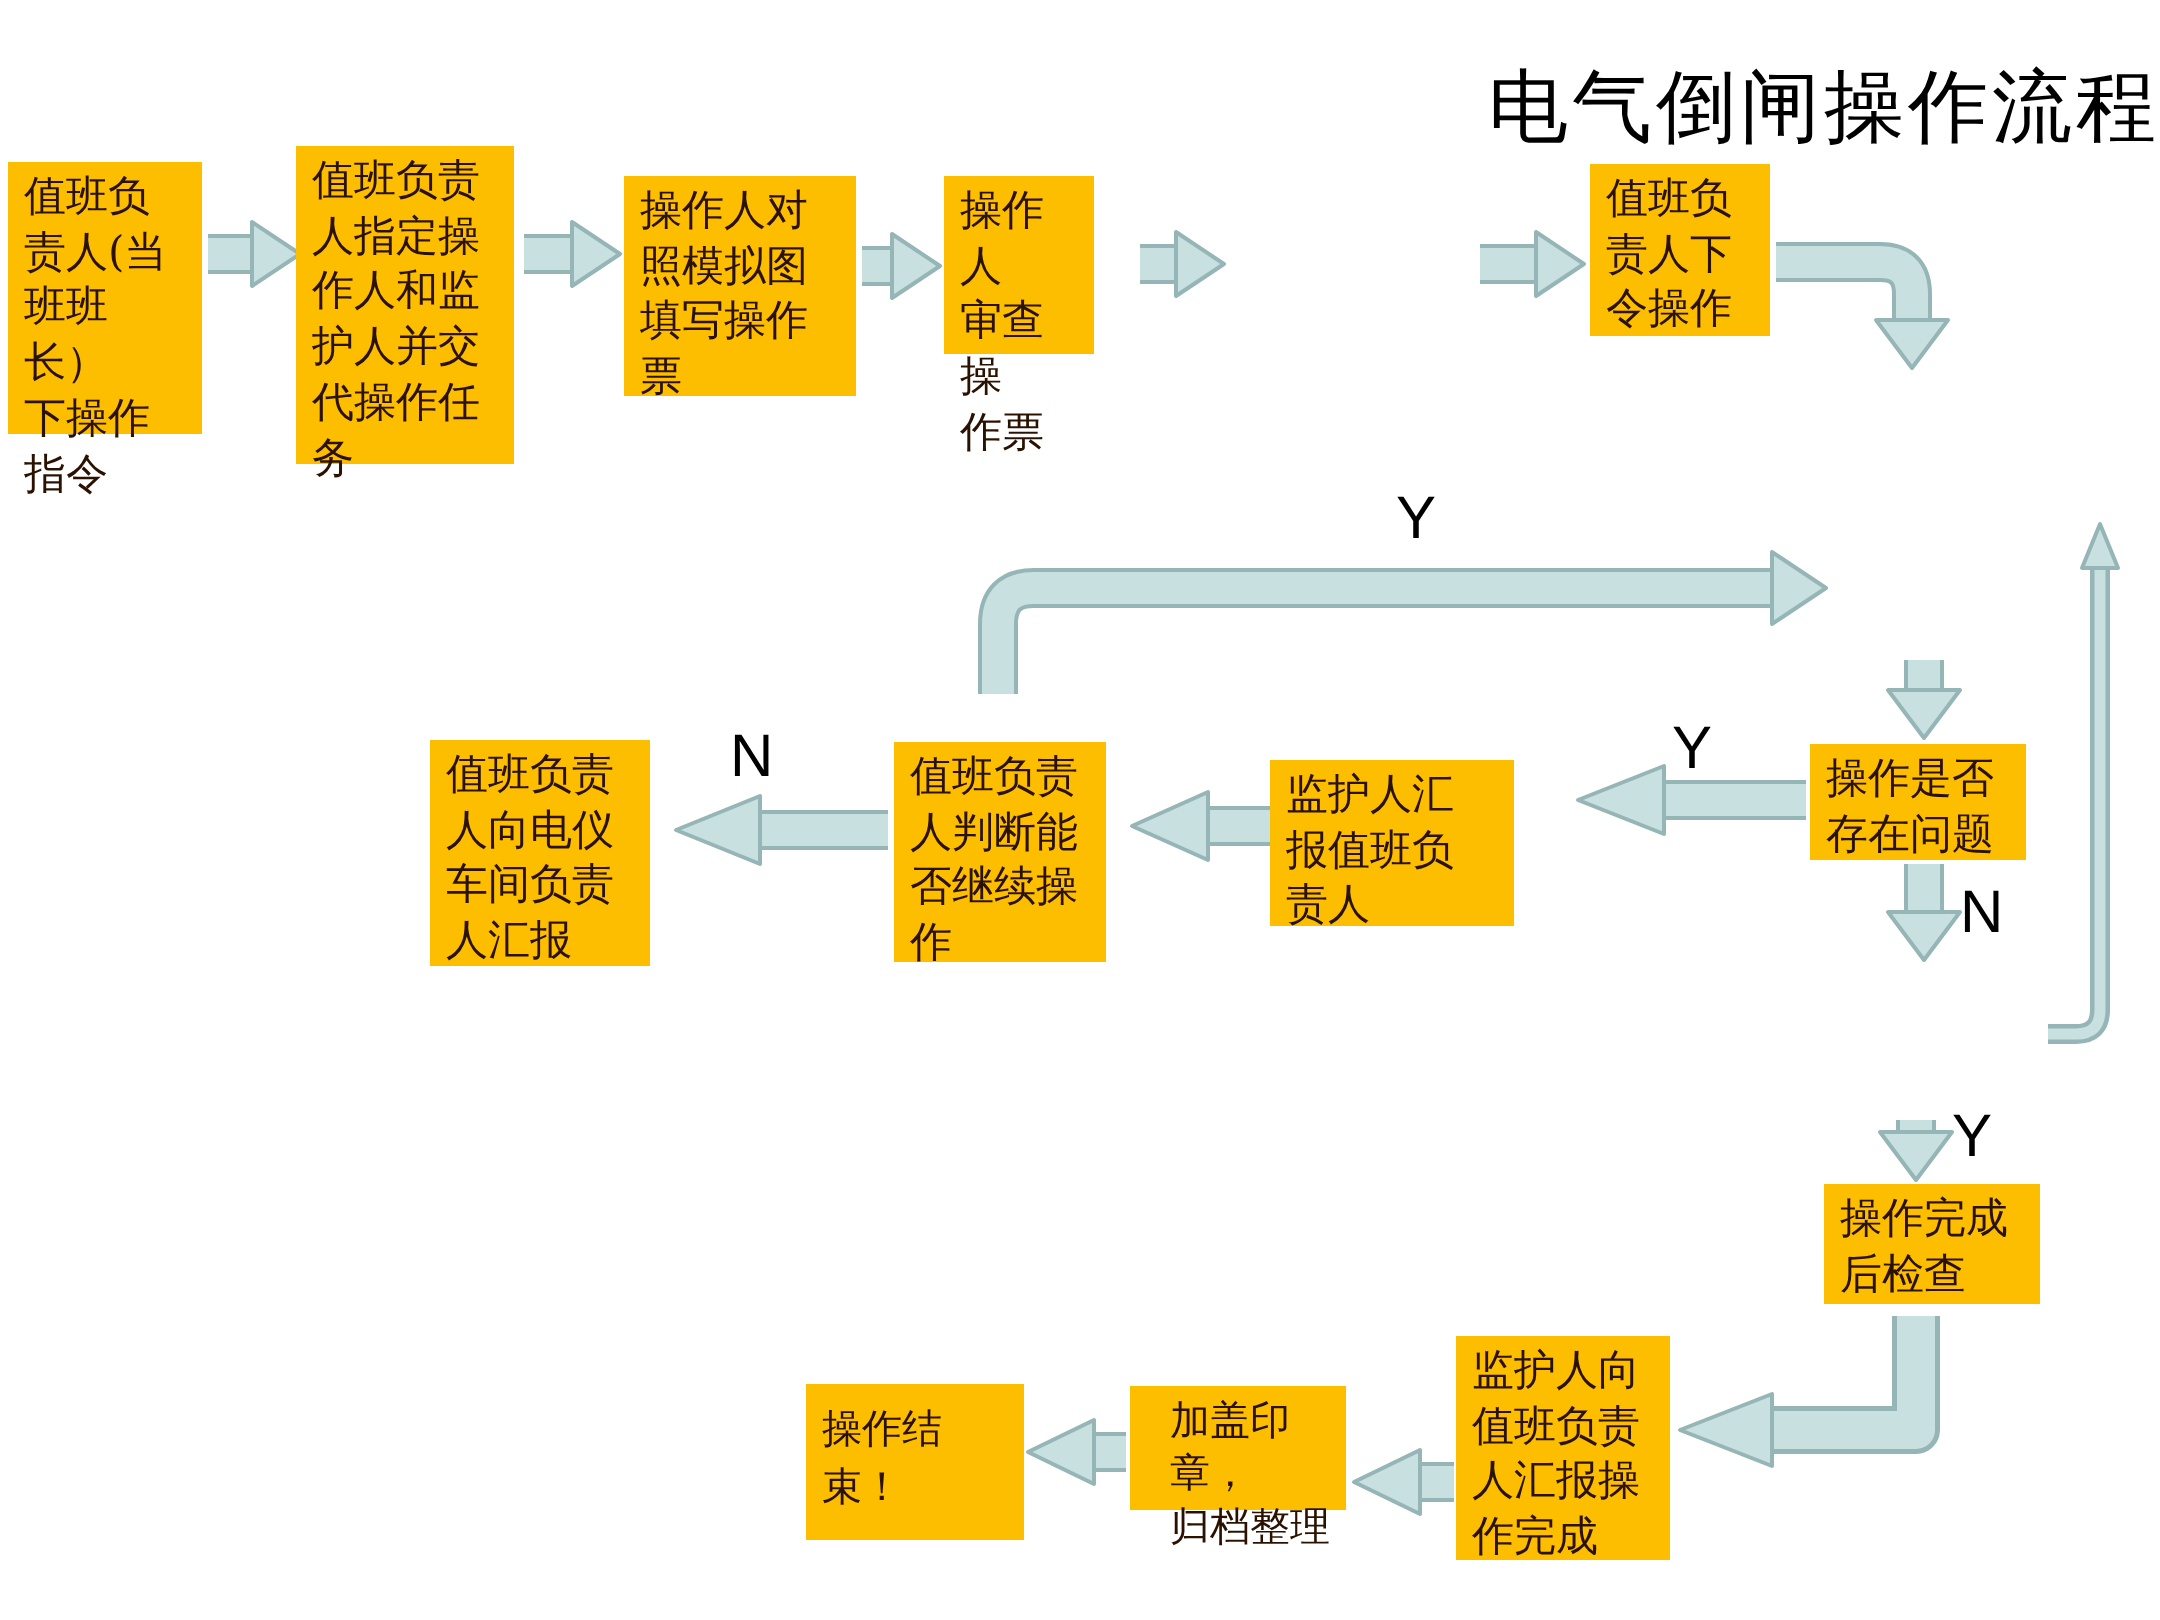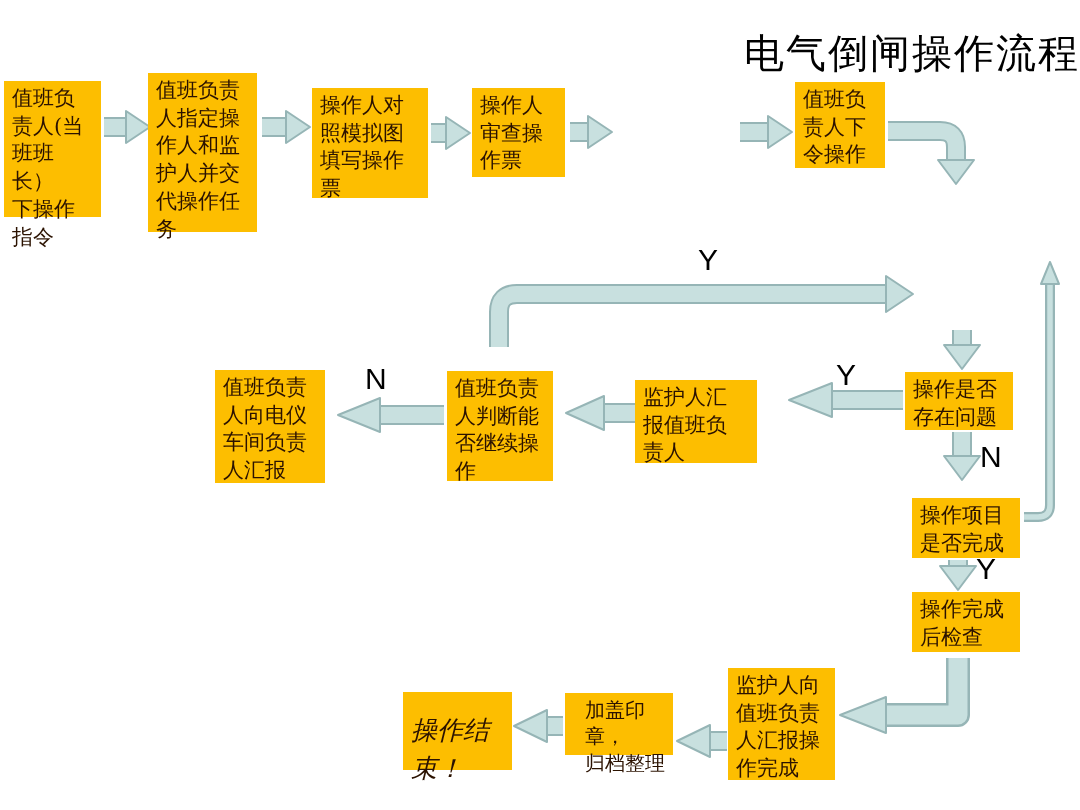--- a/index.html
+++ b/index.html
@@ -11,21 +11,21 @@
     position:absolute;left:0;right:0;top:26px;text-align:right;
     font-size:40px;color:#000;letter-spacing:2px;white-space:nowrap;
   }
   .box{
     position:absolute;background:var(--box-fill);color:var(--box-text);
     font-size:21px;line-height:1.32;white-space:pre-line;
     padding:4px 6px 0 8px;box-sizing:border-box;
   }
   .box.highlight{border:2px solid var(--highlight-border);}
   .box.small-font{font-size:20px;padding-left:20px;}
-  .box.big-font{font-size:26px;line-height:1.45;padding-top:20px;font-style:italic;}
+  .box.big-font{font-size:20px;line-height:1.45;padding-top:8px;}
   .flow-label{
     position:absolute;font-family:"Liberation Sans","DejaVu Sans",sans-serif;
     font-size:30px;color:#000;font-weight:500;
   }
   svg.arrows{position:absolute;left:0;top:0;}
   .arr-outline{fill:none;stroke:var(--arrow-stroke);stroke-width:20;stroke-linejoin:round;}
   .arr-fill{fill:none;stroke:var(--arrow-fill);stroke-width:16;stroke-linejoin:round;}
   .arr-outline.thick{stroke-width:24;}
   .arr-fill.thick{stroke-width:19;}
   .arr-outline.thin{stroke-width:10;}
@@ -148,41 +148,39 @@
   <div class="box" style="left:148px;top:73px;width:109px;height:159px">值班负责
 人指定操
 作人和监
 护人并交
 代操作任
 务</div>
   <div class="box" style="left:312px;top:88px;width:116px;height:110px">操作人对
 照模拟图
 填写操作
 票</div>
-  <div class="box" style="left:472px;top:88px;width:93px;height:89px">操作人
+  <div class="box" style="left:472px;top:88px;width:75px;height:89px">操作人
 审查操
 作票</div>
   <div class="box" style="left:795px;top:82px;width:90px;height:86px">值班负
 责人下
 令操作</div>
   <div class="box" style="left:905px;top:372px;width:108px;height:58px">操作是否
 存在问题</div>
   <div class="box" style="left:635px;top:380px;width:122px;height:83px">监护人汇
 报值班负
 责人</div>
   <div class="box" style="left:447px;top:371px;width:106px;height:110px">值班负责
 人判断能
 否继续操
 作</div>
   <div class="box" style="left:215px;top:370px;width:110px;height:113px">值班负责
 人向电仪
 车间负责
 人汇报</div>
-  <div class="box" style="left:912px;top:498px;width:108px;height:60px">操作项目
-是否完成</div>
   <div class="box" style="left:912px;top:592px;width:108px;height:60px">操作完成
 后检查</div>
   <div class="box" style="left:728px;top:668px;width:107px;height:112px">监护人向
 值班负责
 人汇报操
 作完成</div>
   <div class="box small-font" style="left:565px;top:693px;width:108px;height:62px">加盖印章，
 归档整理</div>
   <div class="box big-font" style="left:403px;top:692px;width:109px;height:78px">操作结
 束！</div>

